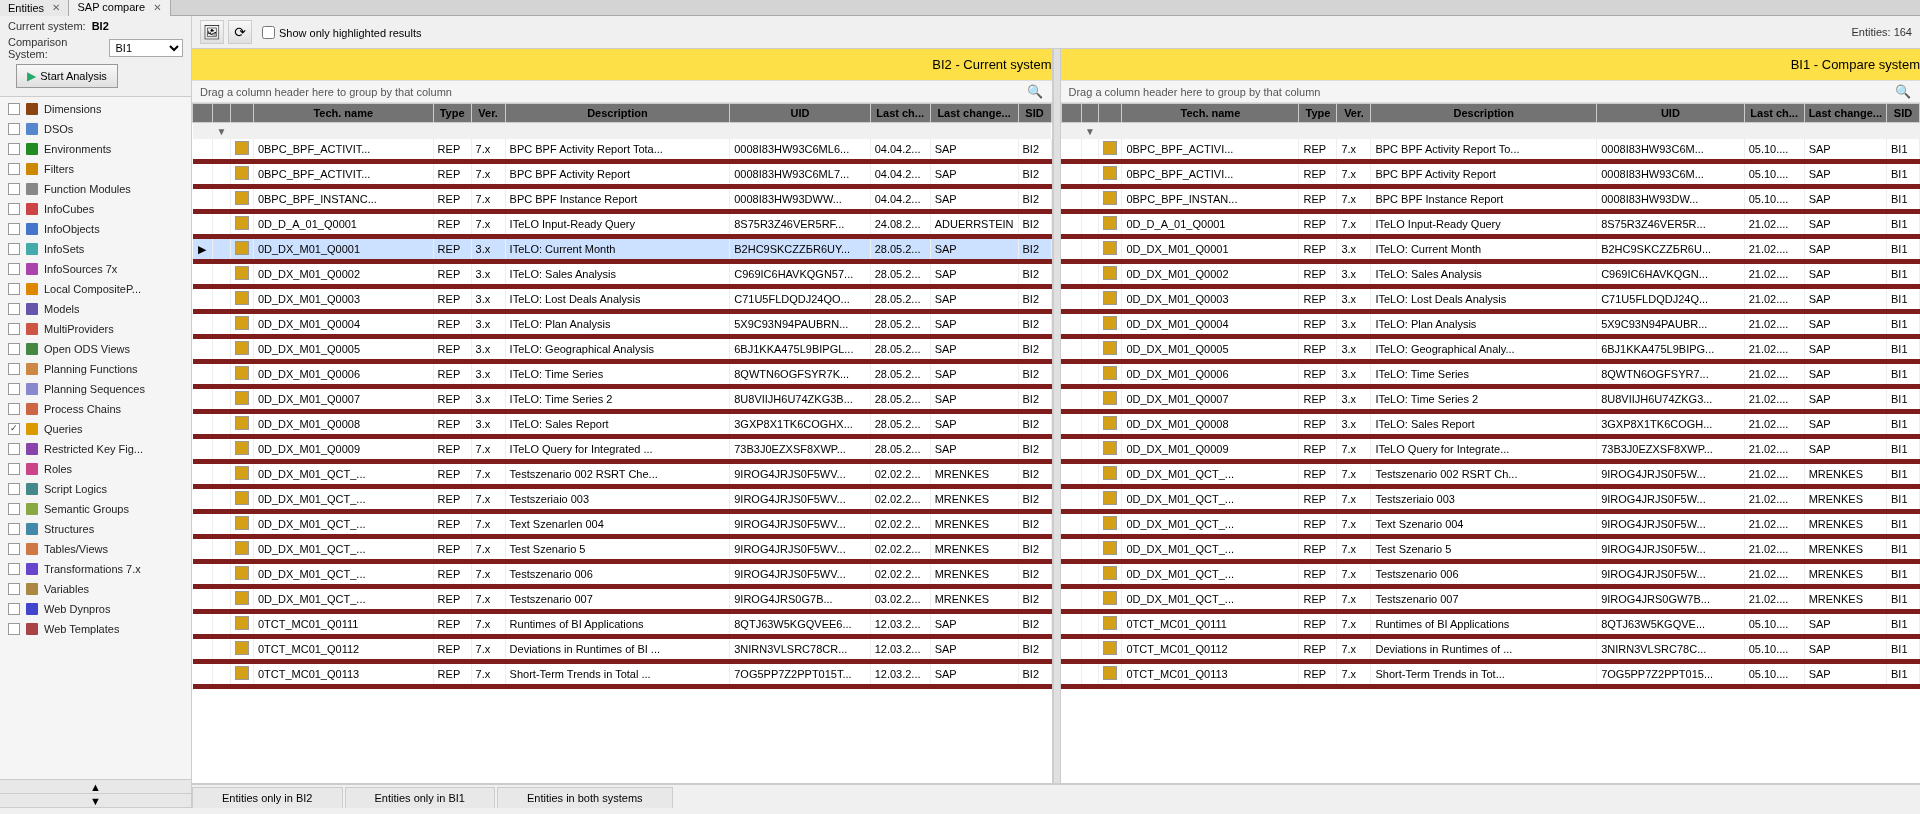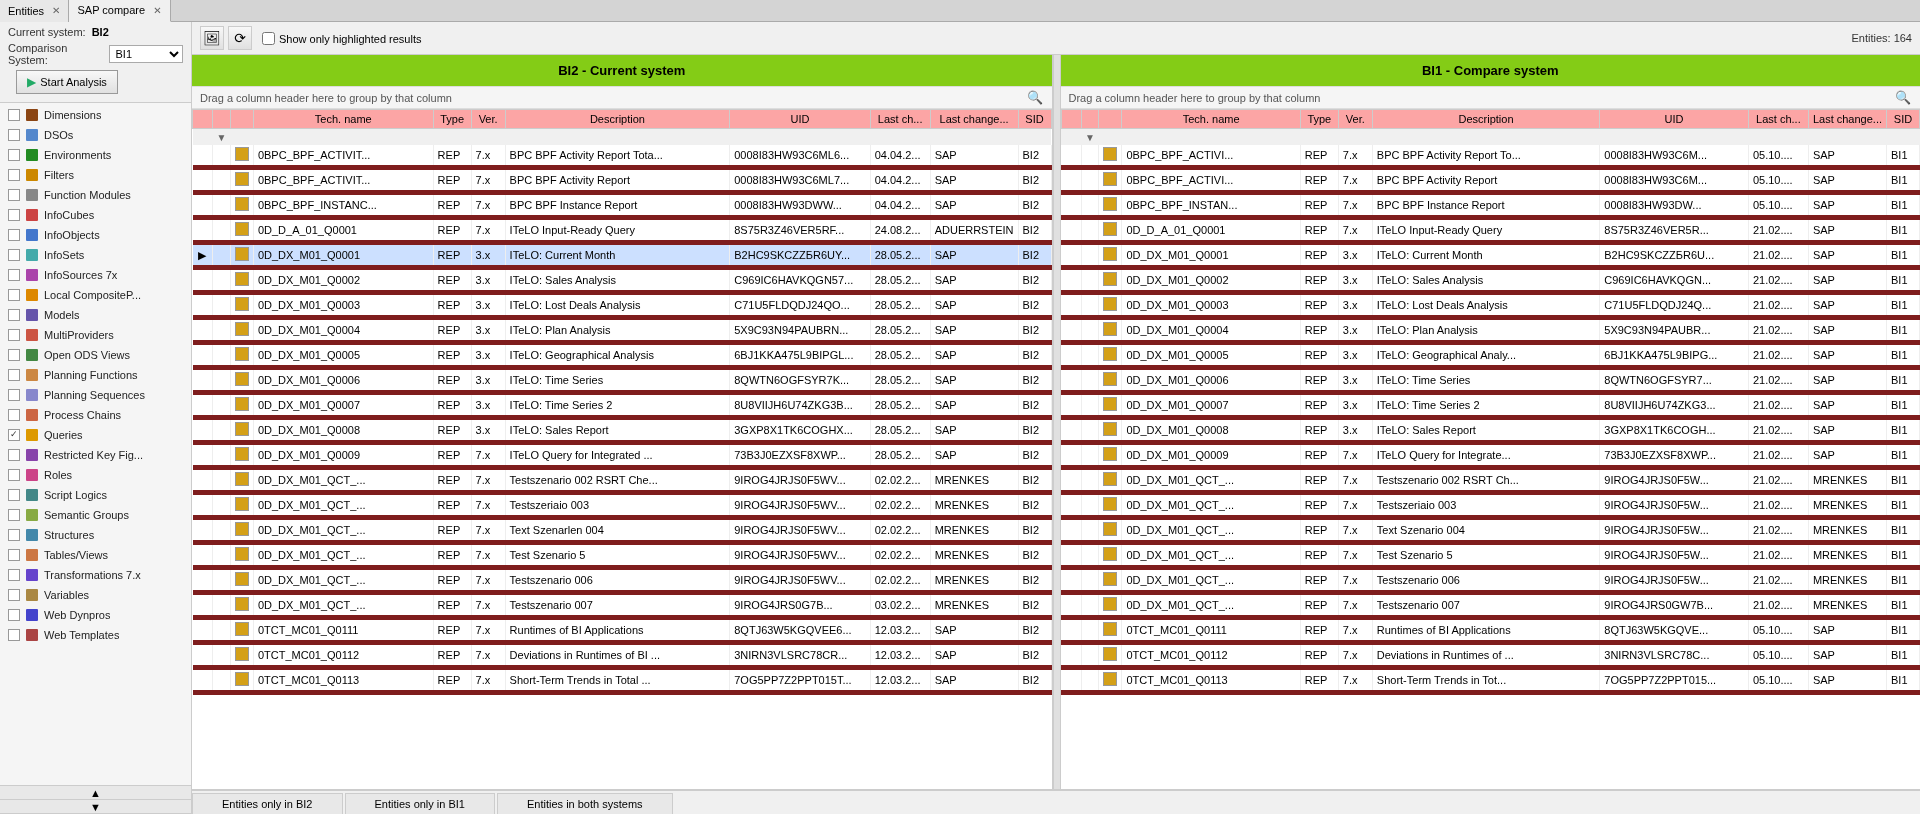--- a/index.html
+++ b/index.html
@@ -3,21 +3,21 @@
   <meta charset="utf-8">
   <style>
     * { box-sizing: border-box; margin: 0; padding: 0; font-family: Arial, sans-serif; font-size: 11px; }
     body { background: #f0f0f0; overflow: hidden; width: 1920px; height: 814px; }
     
     
     .tab-bar {
       display: flex;
       align-items: center;
       background: #d4d4d4;
-      height: 22px;
+      height: 16px;
       border-bottom: 1px solid #aaa;
     }
     .tab {
       display: flex;
       align-items: center;
       padding: 0 8px;
       height: 22px;
       background: #e8e8e8;
       border-right: 1px solid #aaa;
       cursor: pointer;
@@ -194,25 +194,25 @@
     }
     .panel {
       flex: 1;
       display: flex;
       flex-direction: column;
       border-right: 1px solid #ccc;
       background: white;
     }
     .panel:last-child { border-right: none; }
     .panel-title {
-      text-align: center;
+      text-align: right;
       font-size: 13px;
-      font-weight: bold;
+      font-weight: normal;
       padding: 8px 0;
-      background: #84cc16;
+      background: #fde047;
       border-bottom: 1px solid #ddd;
     }
     .drag-hint {
       display: flex;
       align-items: center;
       justify-content: space-between;
       padding: 3px 8px;
       background: #f5f5f5;
       border-bottom: 1px solid #ddd;
       font-size: 11px;
@@ -229,25 +229,25 @@
       flex: 1;
       overflow: auto;
       position: relative;
     }
     table {
       width: 100%;
       border-collapse: collapse;
       font-size: 11px;
     }
     thead th {
-      background: #fca5a5;
+      background: #737373;
       border: 1px solid #ccc;
       padding: 3px 4px;
       white-space: nowrap;
-      font-weight: normal;
+      font-weight: bold;
       font-size: 11px;
       position: sticky;
       top: 0;
       z-index: 1;
     }
     tbody tr {
       border-bottom: 5px solid #7f1d1d;
       margin-left: 17px;
     }
     tbody tr.selected { background: #cce0ff; }

